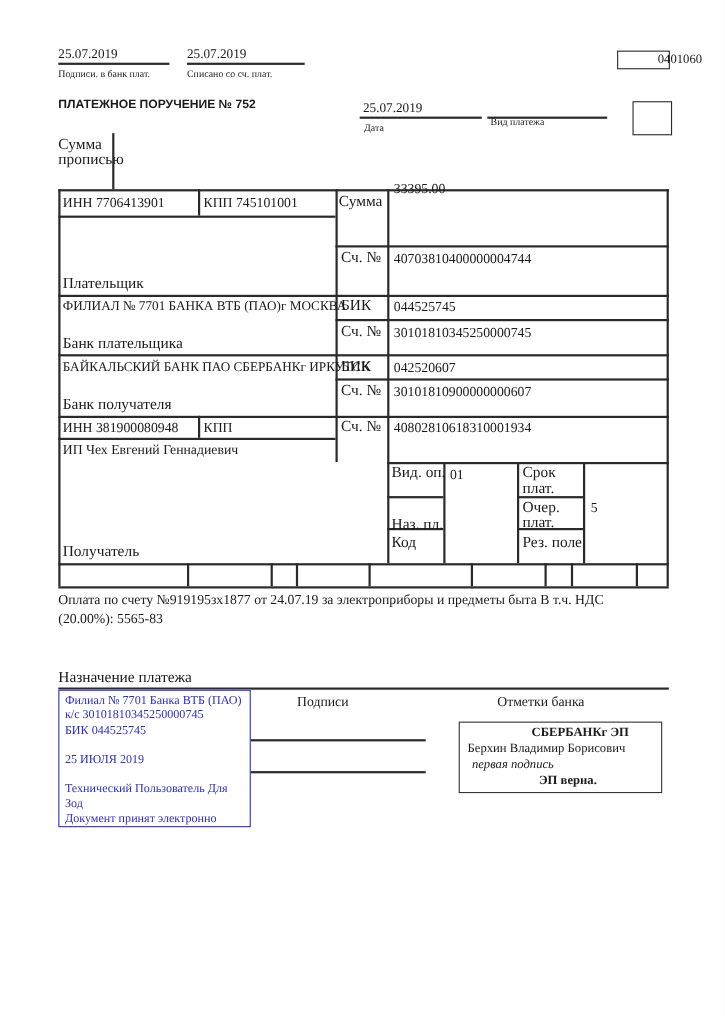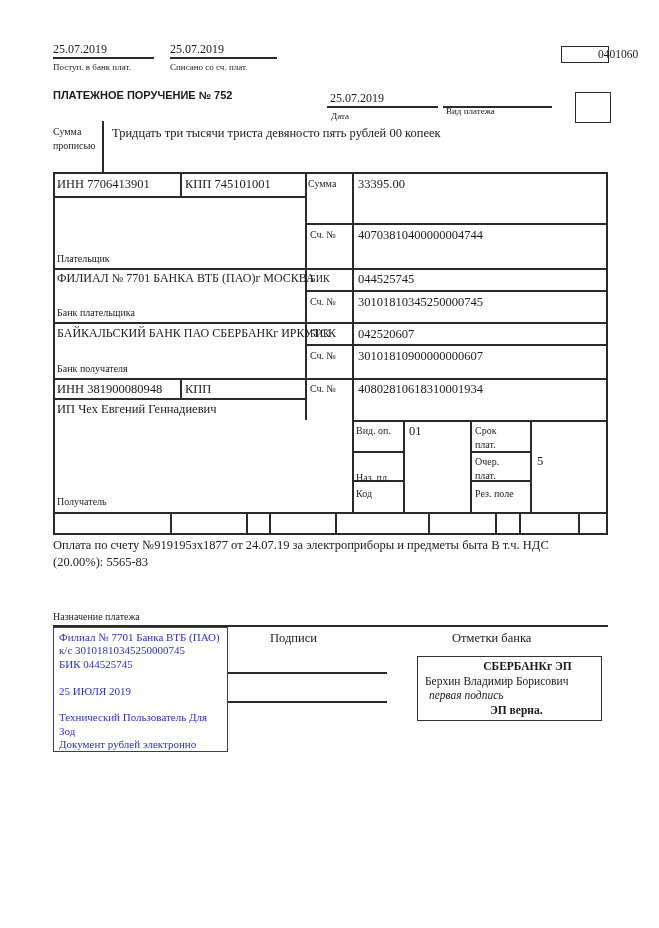--- a/index.html
+++ b/index.html
@@ -5,21 +5,21 @@
   html,body{margin:0;padding:0;background:#e8e8e8;}
   .page{
     position:relative;width:659px;height:928px;background:#ffffff;
     font-family:"Liberation Serif","DejaVu Serif",serif;color:#1a1a1a;
     margin:0 auto;overflow:hidden;
   }
   .txt{position:absolute;white-space:nowrap;}
   .wrap{white-space:normal;}
   .f13{font-size:12.5px;line-height:16px;}
   .f12{font-size:12px;line-height:15px;}
-  .f11{font-size:10px;line-height:13.5px;}
+  .f11{font-size:14px;line-height:13.5px;}
   .f9{font-size:9px;line-height:10px;}
   .hl{position:absolute;height:2px;background:#2a2a2a;}
   .hl1{position:absolute;height:1.5px;background:#2a2a2a;}
   .vl{position:absolute;width:1.5px;background:#2a2a2a;}
   .box{position:absolute;border:1.6px solid #2a2a2a;background:#fff;box-sizing:border-box;}
   .title{font-family:"Liberation Sans","DejaVu Sans",sans-serif;font-weight:bold;font-size:11px;}
   .stamp{position:absolute;left:53px;top:627px;width:175px;height:125px;border:1.6px solid #2e2ec9;
          box-sizing:border-box;padding:3px 5px;background:#fff;}
   .stamp-line{font-size:11px;line-height:13.4px;min-height:13.4px;white-space:nowrap;}
   .esign{position:absolute;left:417px;top:656px;width:185px;height:65px;border:1.6px solid #333;
@@ -29,39 +29,38 @@
   .i{font-style:italic;}
   .ctr{text-align:center;padding-left:36px;}
 </style>
 </head>
 <body>
 
 <div class="page">
 
   <div class="txt f12" style="left:53px;top:42px;">25.07.2019</div>
   <div class="hl" style="left:53px;top:57px;width:101px;"></div>
-  <div class="txt f9" style="left:53px;top:62px;">Поступ. в банк плат.</div>
+  <div class="txt f9" style="left:53px;top:62px;">Подписи. в банк плат.</div>
 
   <div class="txt f12" style="left:170px;top:42px;">25.07.2019</div>
   <div class="hl" style="left:170px;top:57px;width:107px;"></div>
   <div class="txt f9" style="left:170px;top:62px;">Списано со сч. плат.</div>
 
   <div class="box ctr" style="left:561px;top:46px;width:48px;height:17px;font-size:11.5px;line-height:14px;">0401060</div>
 
   <div class="txt title" style="left:53px;top:89px;">ПЛАТЕЖНОЕ ПОРУЧЕНИЕ № 752</div>
   <div class="txt f12" style="left:330px;top:91px;">25.07.2019</div>
   <div class="hl" style="left:327px;top:106px;width:111px;"></div>
   <div class="txt f9" style="left:331px;top:111px;">Дата</div>
   <div class="hl" style="left:443px;top:106px;width:109px;"></div>
   <div class="txt f9" style="left:446px;top:106px;">Вид платежа</div>
   <div class="box" style="left:575px;top:92px;width:36px;height:31px;"></div>
 
   <div class="txt f11 wrap" style="left:53px;top:125px;width:52px;">Сумма прописью</div>
   <div class="vl" style="left:102px;top:121px;height:51px;"></div>
-  <div class="txt f13" style="left:112px;top:125px;">Тридцать три тысячи триста девяносто пять рублей 00 копеек</div>
 
   <div class="vl" style="left:53px;top:172px;height:361px;"></div>
   <div class="vl" style="left:606px;top:172px;height:361px;"></div>
   <div class="vl" style="left:180px;top:172px;height:24px;"></div>
   <div class="vl" style="left:180px;top:378px;height:20px;"></div>
   <div class="vl" style="left:305px;top:172px;height:248px;"></div>
   <div class="vl" style="left:352px;top:172px;height:340px;"></div>
   <div class="vl" style="left:403px;top:420px;height:92px;"></div>
   <div class="vl" style="left:470px;top:420px;height:92px;"></div>
   <div class="vl" style="left:530px;top:420px;height:92px;"></div>
@@ -88,21 +87,21 @@
   <div class="vl" style="left:269px;top:512px;height:21px;"></div>
   <div class="vl" style="left:335px;top:512px;height:21px;"></div>
   <div class="vl" style="left:428px;top:512px;height:21px;"></div>
   <div class="vl" style="left:495px;top:512px;height:21px;"></div>
   <div class="vl" style="left:519px;top:512px;height:21px;"></div>
   <div class="vl" style="left:578px;top:512px;height:21px;"></div>
 
   <div class="txt f13" style="left:57px;top:176px;">ИНН 7706413901</div>
   <div class="txt f13" style="left:185px;top:176px;">КПП 745101001</div>
   <div class="txt f11" style="left:308px;top:177px;">Сумма</div>
-  <div class="txt f13" style="left:358px;top:176px;">33395.00</div>
+  <div class="txt f13" style="left:358px;top:163px;">33395.00</div>
 
   <div class="txt f11" style="left:310px;top:228px;">Сч. №</div>
   <div class="txt f13" style="left:358px;top:227px;">40703810400000004744</div>
   <div class="txt f11" style="left:57px;top:252px;">Плательщик</div>
 
   <div class="txt f12" style="left:57px;top:271px;">ФИЛИАЛ № 7701 БАНКА ВТБ (ПАО)г МОСКВА</div>
   <div class="txt f11" style="left:310px;top:272px;">БИК</div>
   <div class="txt f13" style="left:358px;top:271px;">044525745</div>
   <div class="txt f11" style="left:310px;top:295px;">Сч. №</div>
   <div class="txt f13" style="left:358px;top:294px;">30101810345250000745</div>
@@ -137,21 +136,21 @@
 
   <div class="stamp" style="color: rgb(46, 46, 201); border-color: rgb(46, 46, 201);">
     <div class="stamp-line">Филиал № 7701 Банка ВТБ (ПАО)</div>
     <div class="stamp-line">к/с 30101810345250000745</div>
     <div class="stamp-line">БИК 044525745</div>
     <div class="stamp-line"></div>
     <div class="stamp-line">25 ИЮЛЯ 2019</div>
     <div class="stamp-line"></div>
     <div class="stamp-line">Технический Пользователь Для</div>
     <div class="stamp-line">Зод</div>
-    <div class="stamp-line">Документ рублей электронно</div>
+    <div class="stamp-line">Документ принят электронно</div>
   </div>
 
   <div class="txt f13" style="left:270px;top:630px;">Подписи</div>
   <div class="hl1" style="left:228px;top:672px;width:159px;"></div>
   <div class="hl1" style="left:228px;top:701px;width:159px;"></div>
 
   <div class="txt f13" style="left:452px;top:630px;">Отметки банка</div>
   <div class="esign">
     <div class="b ctr">СБЕРБАНКг ЭП</div>
     <div style="padding-left:7px;">Берхин Владимир Борисович</div>

